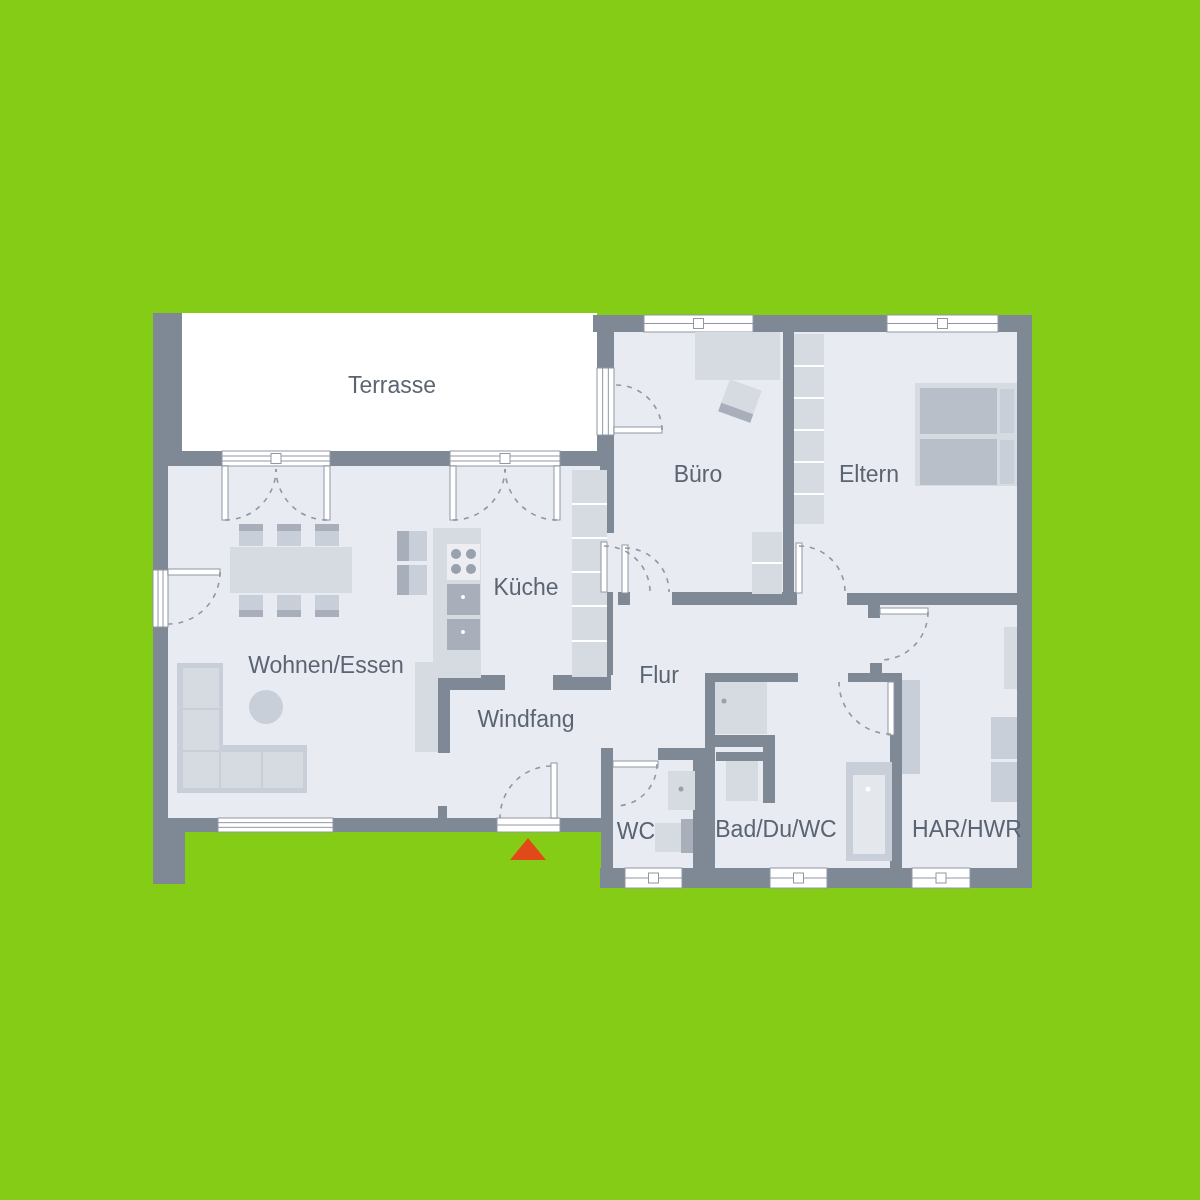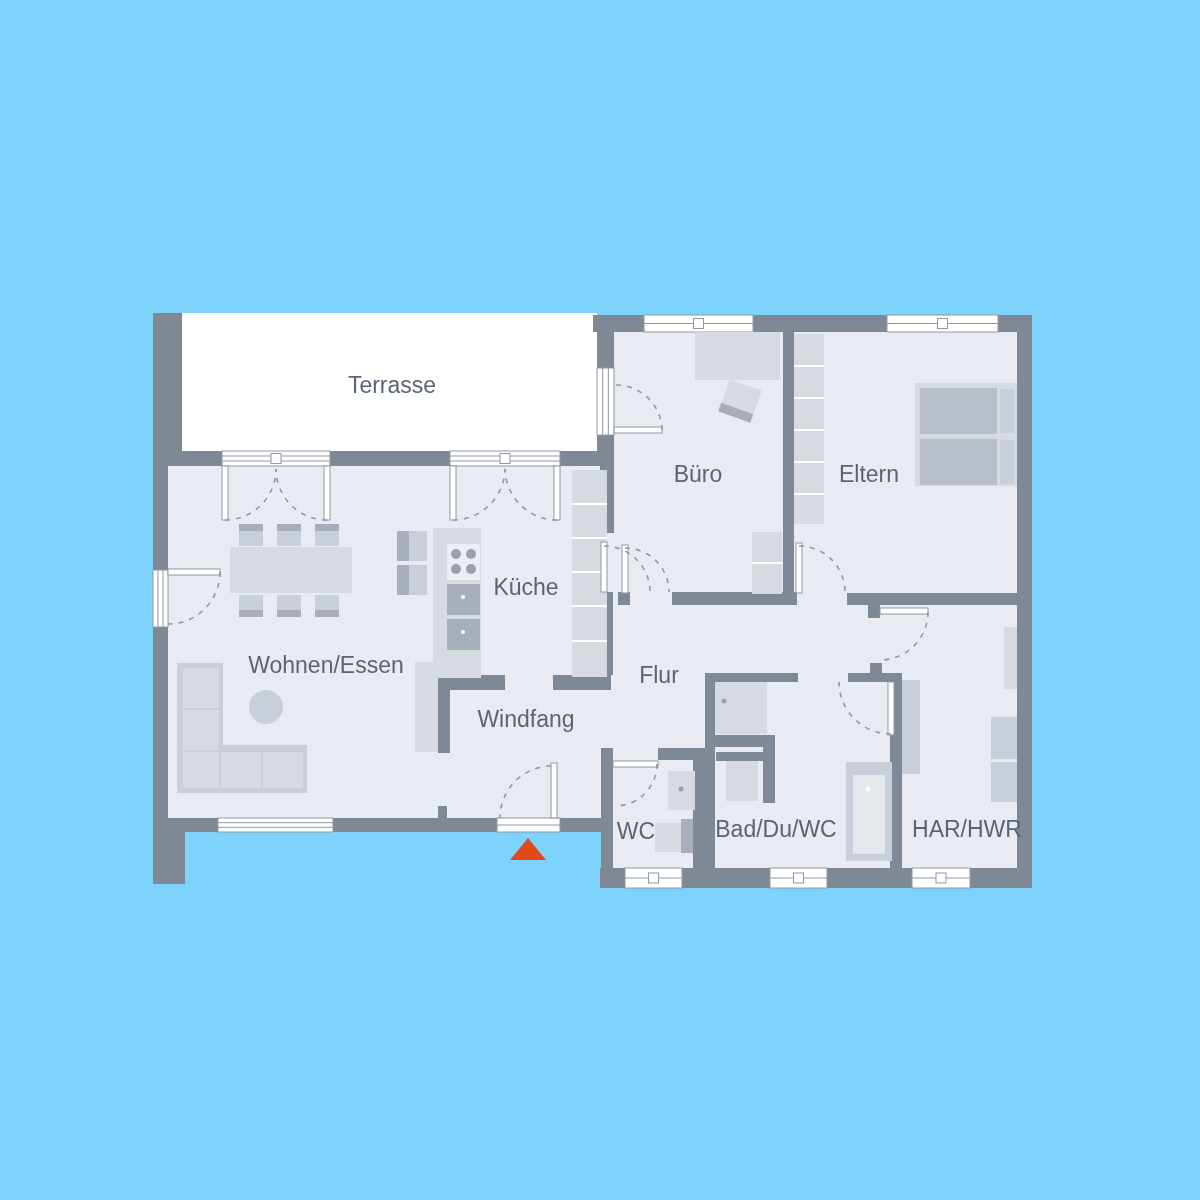--- a/index.html
+++ b/index.html
@@ -1,16 +1,16 @@
 <!DOCTYPE html>
 <html><head>
 <meta charset="utf-8">
 <style>
   html,body{margin:0;padding:0;background:#ffffff;}
-  #stage{position:relative;width:1200px;height:1200px;background:#7dd3fc;overflow:hidden;
+  #stage{position:relative;width:1200px;height:1200px;background:#84cc16;overflow:hidden;
          font-family:"Liberation Sans", sans-serif;}
   svg{display:block;}
   text{font-family:"Liberation Sans", sans-serif;}
 </style>
 </head>
 <body>
 
 <div id="stage">
   <svg id="plan" width="1200" height="1200" viewBox="0 0 1200 1200" xmlns="http://www.w3.org/2000/svg">
       <g>

